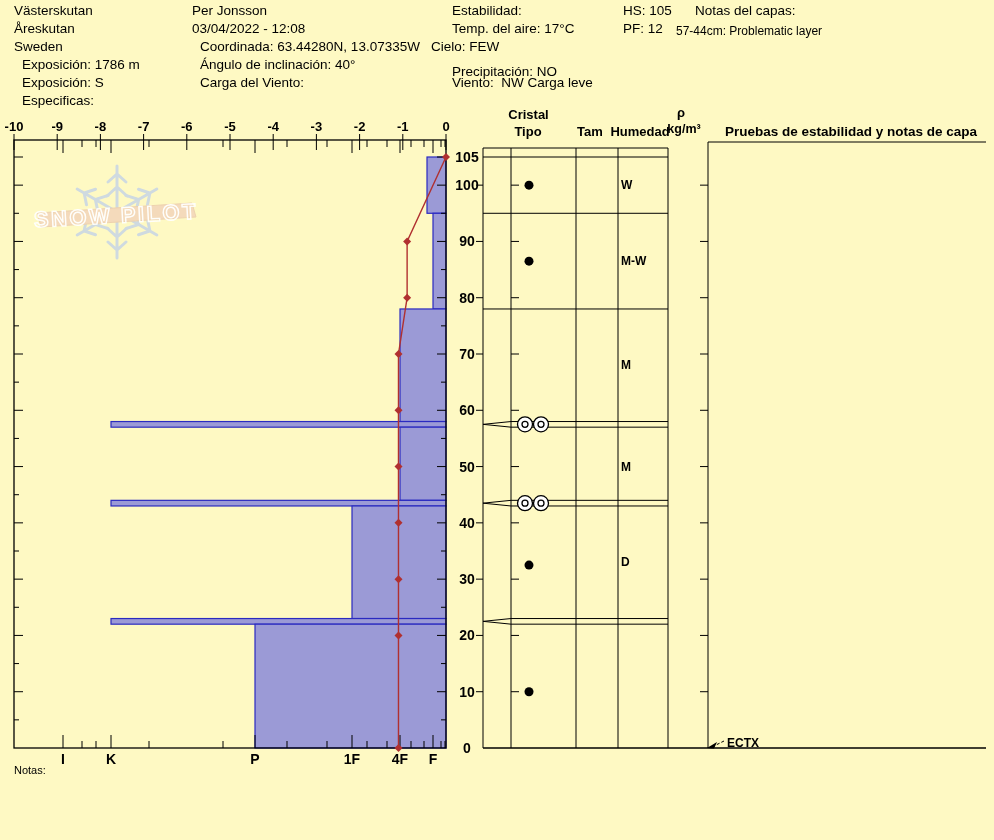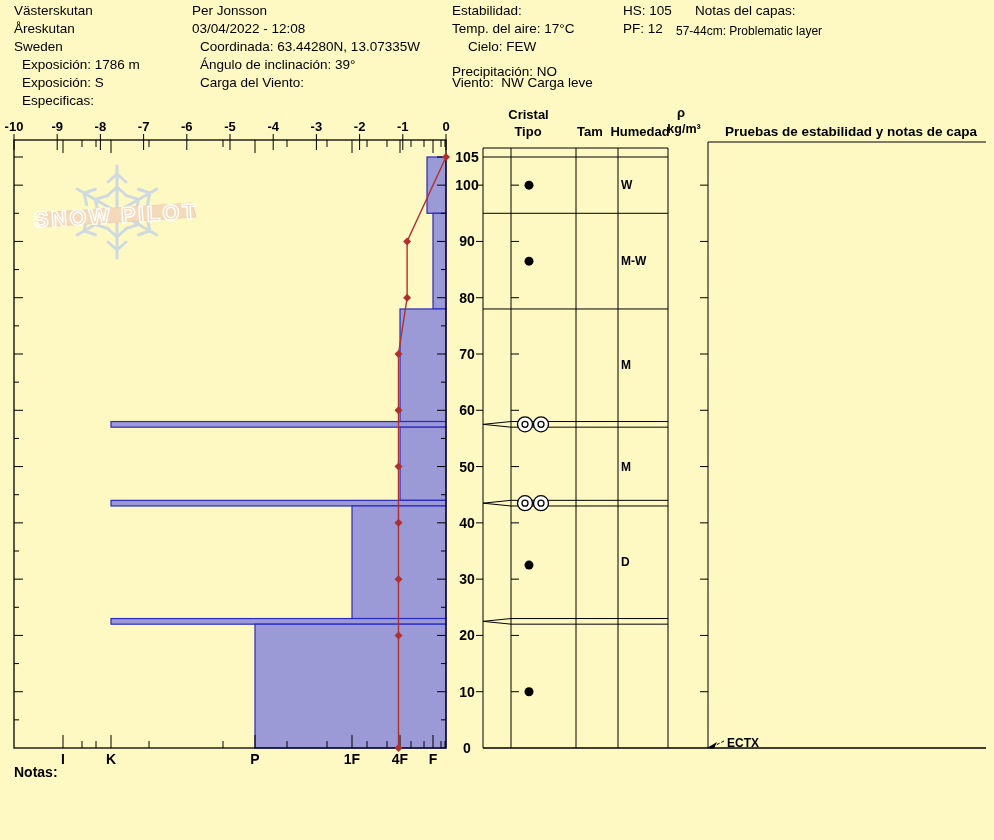--- a/index.html
+++ b/index.html
@@ -3,44 +3,44 @@
 <meta charset="utf-8">
 <style>
   html,body{margin:0;padding:0;background:#ffffff;}
   .canvas{position:relative;width:994px;height:840px;background:#fef9c3;
           font-family:"Liberation Sans",sans-serif;color:#000;overflow:hidden;}
   .hl{position:absolute;font-size:13.5px;line-height:16px;white-space:pre;}
   .hl .b{font-weight:normal;margin-left:8px;}
   .small{font-size:12px;}
   #profile-svg{position:absolute;left:0;top:0;}
   #logo-svg{position:absolute;left:30px;top:162px;opacity:0.95;}
-  .notas{position:absolute;left:14px;top:764px;font-size:14px;font-weight:bold;}
+  .notas{position:absolute;left:14px;top:764px;font-size:11px;font-weight:normal;}
   svg text{font-family:"Liberation Sans",sans-serif;}
 </style>
 </head>
 <body>
 
 <div class="canvas">
 
   <div class="hl" style="left:14px;top:3px"><span>Västerskutan</span></div>
   <div class="hl" style="left:14px;top:21px"><span>Åreskutan</span></div>
   <div class="hl" style="left:14px;top:39px"><span>Sweden</span></div>
   <div class="hl" style="left:14px;top:57px"><span class="b">Exposición:</span><span> 1786 m</span></div>
   <div class="hl" style="left:14px;top:75px"><span class="b">Exposición:</span><span> S</span></div>
   <div class="hl" style="left:14px;top:93px"><span class="b">Especificas:</span></div>
 
   <div class="hl" style="left:192px;top:3px"><span>Per Jonsson</span></div>
   <div class="hl" style="left:192px;top:21px"><span>03/04/2022 - 12:08</span></div>
   <div class="hl" style="left:192px;top:39px"><span class="b">Coordinada:</span><span> 63.44280N, 13.07335W</span></div>
-  <div class="hl" style="left:192px;top:57px"><span class="b">Ángulo de inclinación:</span><span> 39°</span></div>
+  <div class="hl" style="left:192px;top:57px"><span class="b">Ángulo de inclinación:</span><span> 40°</span></div>
   <div class="hl" style="left:192px;top:75px"><span class="b">Carga del Viento:</span></div>
 
   <div class="hl" style="left:444px;top:3px"><span class="b">Estabilidad:</span></div>
   <div class="hl" style="left:444px;top:21px"><span class="b">Temp. del aire:</span><span> 17°C</span></div>
-  <div class="hl" style="left:460px;top:39px"><span class="b">Cielo:</span><span> FEW</span></div>
+  <div class="hl" style="left:423px;top:39px"><span class="b">Cielo:</span><span> FEW</span></div>
   <div class="hl" style="left:444px;top:64px"><span class="b">Precipitación:</span><span> NO</span></div>
   <div class="hl" style="left:444px;top:75px"><span class="b">Viento:</span><span>  NW Carga leve</span></div>
 
   <div class="hl" style="left:615px;top:3px"><span class="b">HS:</span><span> 105</span></div>
   <div class="hl" style="left:615px;top:21px"><span class="b">PF:</span><span> 12</span></div>
 
   <div class="hl" style="left:687px;top:3px"><span class="b">Notas del capas:</span></div>
   <div class="hl small" style="left:668px;top:23px"><span class="b">57-44cm:</span><span> Problematic layer</span></div>
 
   <svg id="logo-svg" width="180" height="104" viewBox="0 0 180 104">

